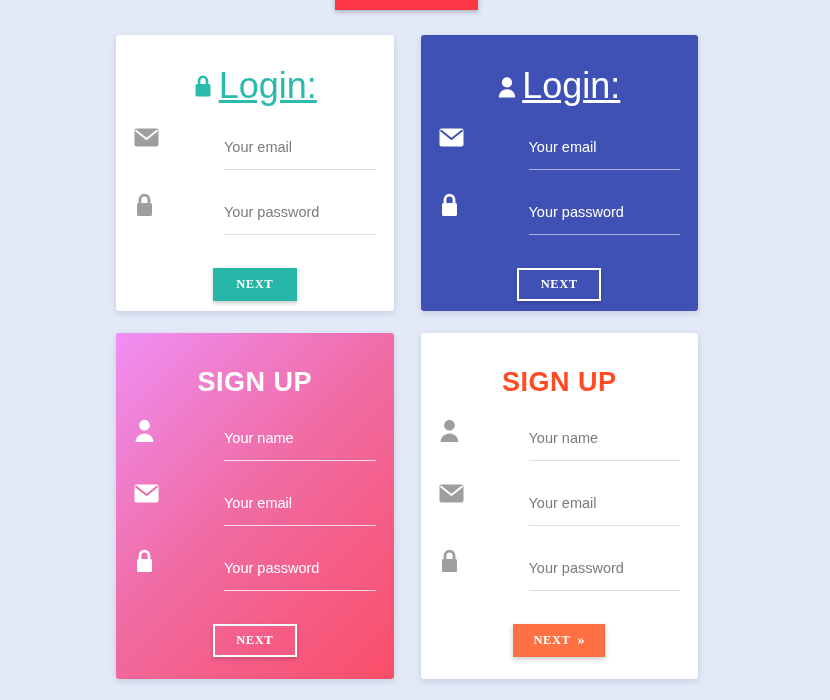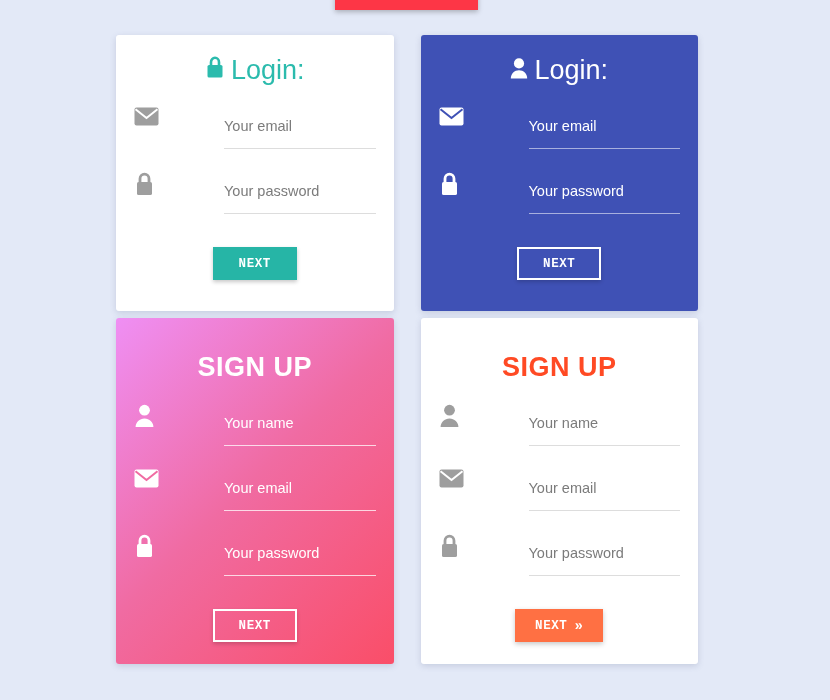--- a/index.html
+++ b/index.html
@@ -32,21 +32,21 @@
     position: absolute;
     left: 116px;
     top: 35px;
     width: 582px;
   }
 
   .card-row {
     display: flex;
     gap: 27px;
   }
-  .card-row + .card-row { margin-top: 7px; }
+  .card-row + .card-row { margin-top: 22px; }
 
   .card {
     width: 278px;
     border-radius: 3px;
     box-shadow: 0 2px 6px rgba(80,90,130,0.20);
     position: relative;
     padding: 0 18px;
   }
 
   .card.login-card  { height: 276px; }
@@ -62,22 +62,23 @@
   .card-title {
     text-align: center;
     font-weight: normal;
     display: flex;
     align-items: center;
     justify-content: center;
     gap: 6px;
     letter-spacing: 0px;
   }
   .title-login {
-    font-size: 27px;
-    padding-top: 20px;
+    font-size: 36px;
+    padding-top: 30px;
+    text-decoration: underline;
   }
   .title-login .title-text { font-weight: 400; }
   .title-teal  { color: #2bbbad; }
   .title-white { color: #ffffff; }
 
   .title-signup {
     font-size: 27px;
     font-weight: bold;
     padding-top: 34px;
     letter-spacing: 0.5px;
@@ -127,21 +128,21 @@
   .on-dark  .field-input::placeholder { color: #ffffff; }
   .on-dark.on-pink .field-input { border-bottom-color: rgba(255,255,255,0.75); }
 
   
   .btn-row {
     display: flex;
     justify-content: center;
     margin-top: 13px;
   }
   .btn {
-    font-family: Liberation Mono, monospace;
+    font-family: Liberation Serif, serif;
     font-size: 12.5px;
     font-weight: bold;
     letter-spacing: 0.6px;
     cursor: pointer;
     border: none;
     padding: 5px 20px;
     height: 33px;
     min-width: 84px;
     display: inline-flex;
     align-items: center;

